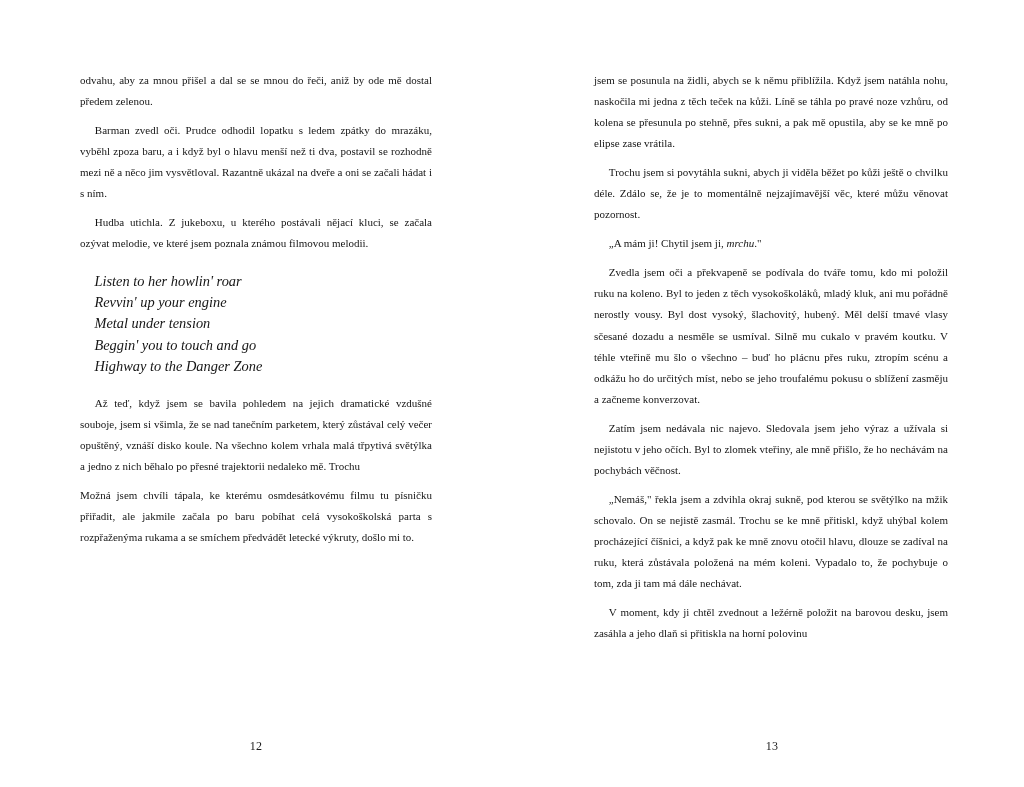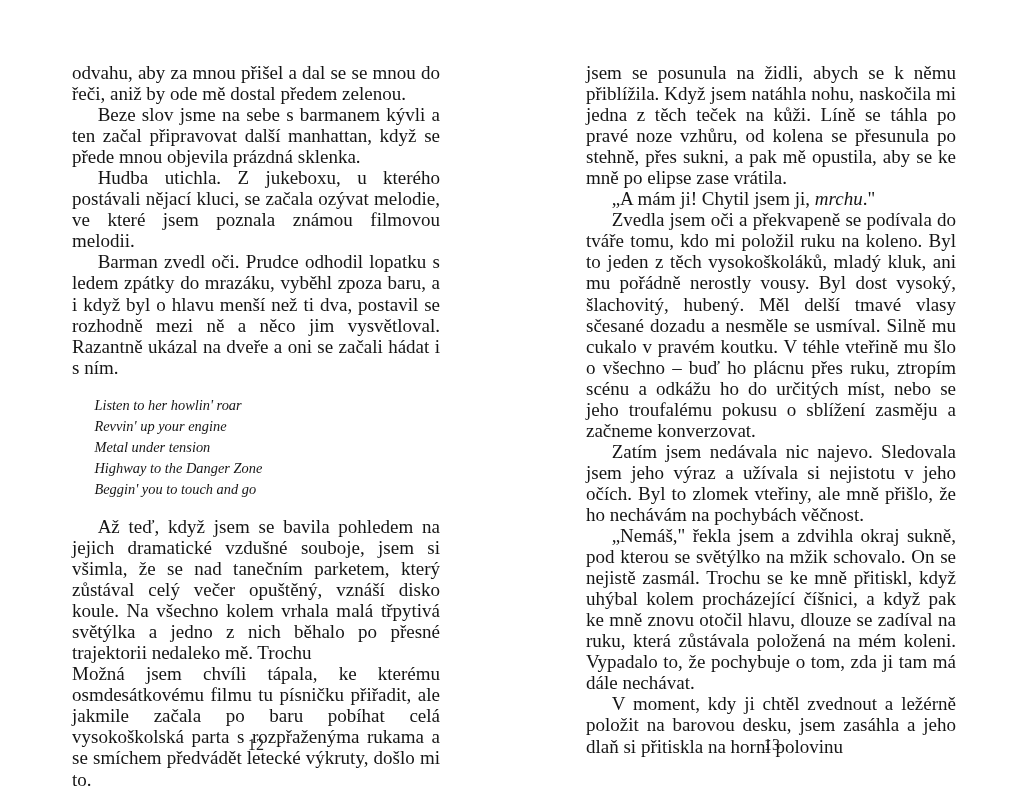--- a/index.html
+++ b/index.html
@@ -29,22 +29,22 @@
     padding: 62px 72px 0 72px;
   }
   .page.right {
     padding-left: 74px;
     padding-right: 68px;
   }
   .text-column {
     width: 100%;
   }
   p.para {
-    margin: 0;
-    font-size: 19px;
+    margin: 8px;
+    font-size: 11px;
     line-height: 21.05px;
     text-align: justify;
     text-justify: inter-word;
     hyphens: manual;
   }
   p.indent {
     text-indent: 1.35em;
   }
   .verse {
     margin: 17px 0 16px 0;
@@ -56,57 +56,57 @@
     line-height: 21.05px;
     text-align: left;
     white-space: nowrap;
   }
   .folio {
     position: absolute;
     bottom: 33px;
     left: 0;
     width: 100%;
     text-align: center;
-    font-size: 16px;
+    font-size: 12px;
     letter-spacing: 0.3px;
     color: #1a1a1a;
   }
   .page.left .folio { padding-right: 6px; }
   .page.right .folio { padding-left: 4px; }
   em { }
 </style>
 </head>
 <body>
 
 <div class="book-spread">
 
   <div class="page left">
     <div class="text-column">
       <p class="para">odvahu, aby za mnou přišel a dal se se mnou do řeči, aniž by ode mě dostal předem zelenou.</p>
-      <p class="para indent">Beze slov jsme na sebe s barmanem kývli a ten začal připravovat další manhattan, když se přede mnou objevila prázdná sklenka.</p>
+      <p class="para indent">Barman zvedl oči. Prudce odhodil lopatku s ledem zpátky do mrazáku, vyběhl zpoza baru, a i když byl o hlavu menší než ti dva, postavil se rozhodně mezi ně a něco jim vysvětloval. Razantně ukázal na dveře a oni se začali hádat i s ním.</p>
       <p class="para indent">Hudba utichla. Z jukeboxu, u kterého postávali nějací kluci, se začala ozývat melodie, ve které jsem poznala známou filmovou melodii.</p>
-      <p class="para indent">Barman zvedl oči. Prudce odhodil lopatku s ledem zpátky do mrazáku, vyběhl zpoza baru, a i když byl o hlavu menší než ti dva, postavil se rozhodně mezi ně a něco jim vysvětloval. Razantně ukázal na dveře a oni se začali hádat i s ním.</p>
 
       <div class="verse">
         <div class="verse-line">Listen to her howlin' roar</div>
         <div class="verse-line">Revvin' up your engine</div>
         <div class="verse-line">Metal under tension</div>
+        <div class="verse-line">Beggin' you to touch and go</div>
         <div class="verse-line">Highway to the Danger Zone</div>
-        <div class="verse-line">Beggin' you to touch and go</div>
       </div>
 
       <p class="para indent">Až teď, když jsem se bavila pohledem na jejich dramatické vzdušné souboje, jsem si všimla, že se nad tanečním parketem, který zůstával celý večer opuštěný, vznáší disko koule. Na všechno kolem vrhala malá třpytivá světýlka a jedno z nich běhalo po přesné trajektorii nedaleko mě. Trochu</p>
       <p class="para">Možná jsem chvíli tápala, ke kterému osmdesátkovému filmu tu písničku přiřadit, ale jakmile začala po baru pobíhat celá vysokoškolská parta s rozpřaženýma rukama a se smíchem předvádět letecké výkruty, došlo mi to.</p>
     </div>
     <div class="folio">12</div>
   </div>
 
   <div class="page right">
     <div class="text-column">
       <p class="para">jsem se posunula na židli, abych se k němu přiblížila. Když jsem natáhla nohu, naskočila mi jedna z těch teček na kůži. Líně se táhla po pravé noze vzhůru, od kolena se přesunula po stehně, přes sukni, a pak mě opustila, aby se ke mně po elipse zase vrátila.</p>
+      <p class="para indent">Trochu jsem si povytáhla sukni, abych ji viděla běžet po kůži ještě o chvilku déle. Zdálo se, že je to momentálně nejzajímavější věc, které můžu věnovat pozornost.</p>
 
       <p class="para indent"><span>„A mám ji! Chytil jsem ji, </span><em>mrchu</em><span>."</span></p>
 
       <p class="para indent">Zvedla jsem oči a překvapeně se podívala do tváře tomu, kdo mi položil ruku na koleno. Byl to jeden z těch vysokoškoláků, mladý kluk, ani mu pořádně nerostly vousy. Byl dost vysoký, šlachovitý, hubený. Měl delší tmavé vlasy sčesané dozadu a nesměle se usmíval. Silně mu cukalo v pravém koutku. V téhle vteřině mu šlo o všechno – buď ho plácnu přes ruku, ztropím scénu a odkážu ho do určitých míst, nebo se jeho troufalému pokusu o sblížení zasměju a začneme konverzovat.</p>
       <p class="para indent">Zatím jsem nedávala nic najevo. Sledovala jsem jeho výraz a užívala si nejistotu v jeho očích. Byl to zlomek vteřiny, ale mně přišlo, že ho nechávám na pochybách věčnost.</p>
       <p class="para indent">„Nemáš," řekla jsem a zdvihla okraj sukně, pod kterou se světýlko na mžik schovalo. On se nejistě zasmál. Trochu se ke mně přitiskl, když uhýbal kolem procházející číšnici, a když pak ke mně znovu otočil hlavu, dlouze se zadíval na ruku, která zůstávala položená na mém koleni. Vypadalo to, že pochybuje o tom, zda ji tam má dále nechávat.</p>
       <p class="para indent">V moment, kdy ji chtěl zvednout a ležérně položit na barovou desku, jsem zasáhla a jeho dlaň si přitiskla na horní polovinu</p>
     </div>
     <div class="folio">13</div>
   </div>

